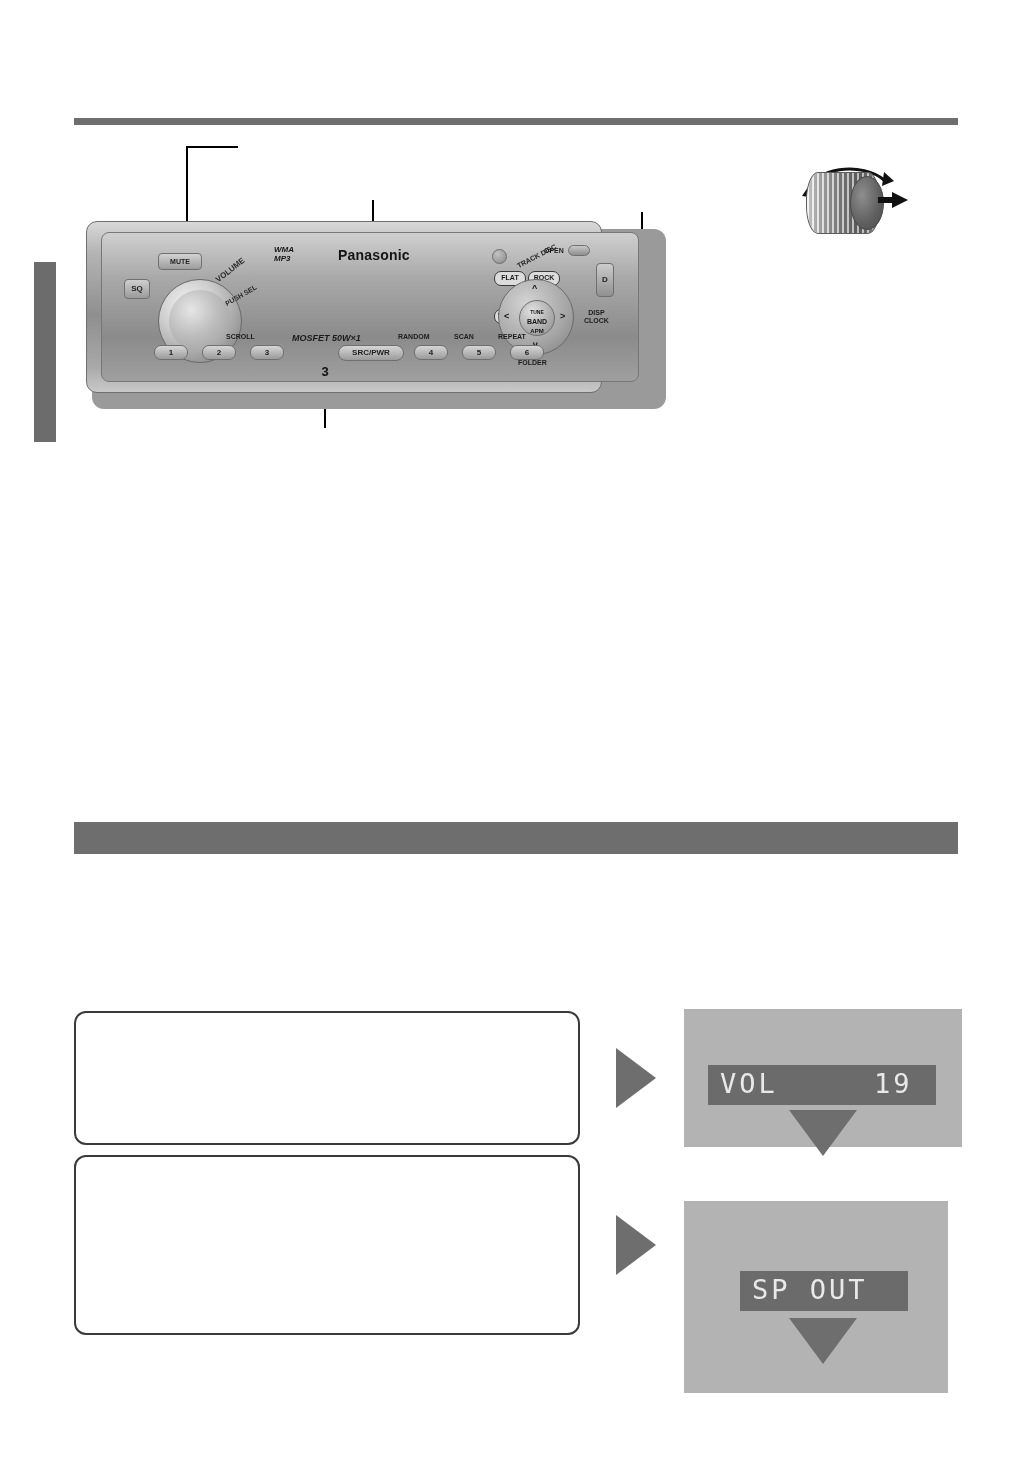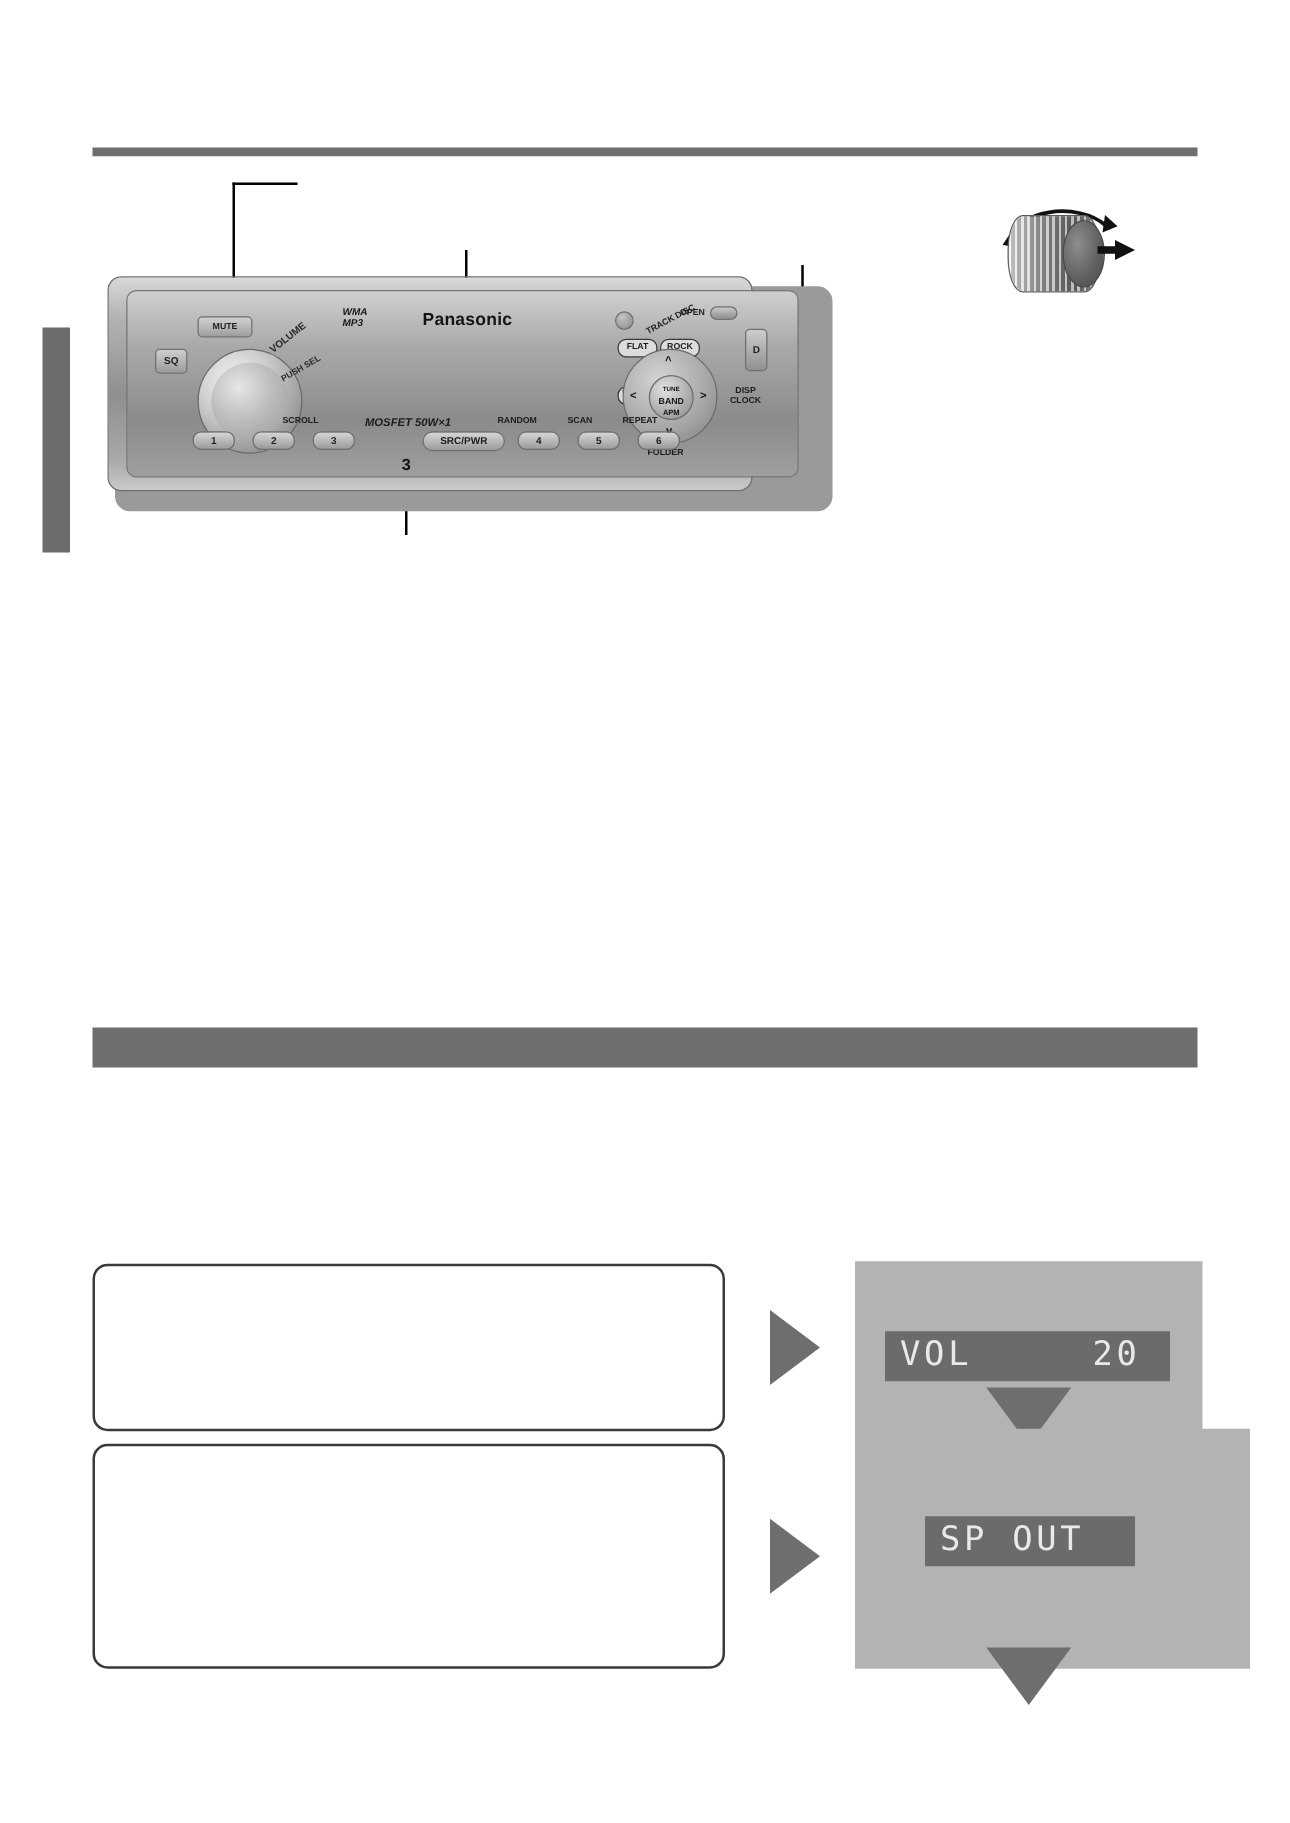--- a/index.html
+++ b/index.html
@@ -551,25 +551,25 @@
     <polygon points="32,10 16,2 16,7 2,7 2,13 16,13 16,18" fill="#111"></polygon>
   </svg>
 </div>
 
 <div class="step-box" style="left:74px; top:1011px; width:506px; height:134px;">
   <span></span>
 </div>
 <div class="tri-right" style="left:616px; top:1048px;"></div>
 <div class="screen-box" style="left:684px; top:1009px; width:278px; height:138px;">
   <div class="screen-lcd" style="left:24px; top:56px; width:228px; height:40px;"></div>
-  <div class="screen-text" style="left:36px; top:59px;">VOL     20</div>
+  <div class="screen-text" style="left:36px; top:59px;">VOL     19</div>
 </div>
 <div class="tri-down" style="left:789px; top:1110px;"></div>
 
 <div class="step-box" style="left:74px; top:1155px; width:506px; height:180px;">
   <span></span>
 </div>
 <div class="tri-right" style="left:616px; top:1215px;"></div>
-<div class="screen-box" style="left:684px; top:1143px; width:316px; height:192px;">
+<div class="screen-box" style="left:684px; top:1201px; width:264px; height:192px;">
   <div class="screen-lcd" style="left:56px; top:70px; width:168px; height:40px;"></div>
   <div class="screen-text" style="left:68px; top:73px;">SP OUT</div>
 </div>
 <div class="tri-down" style="left:789px; top:1318px;"></div>
 
 </body></html>

